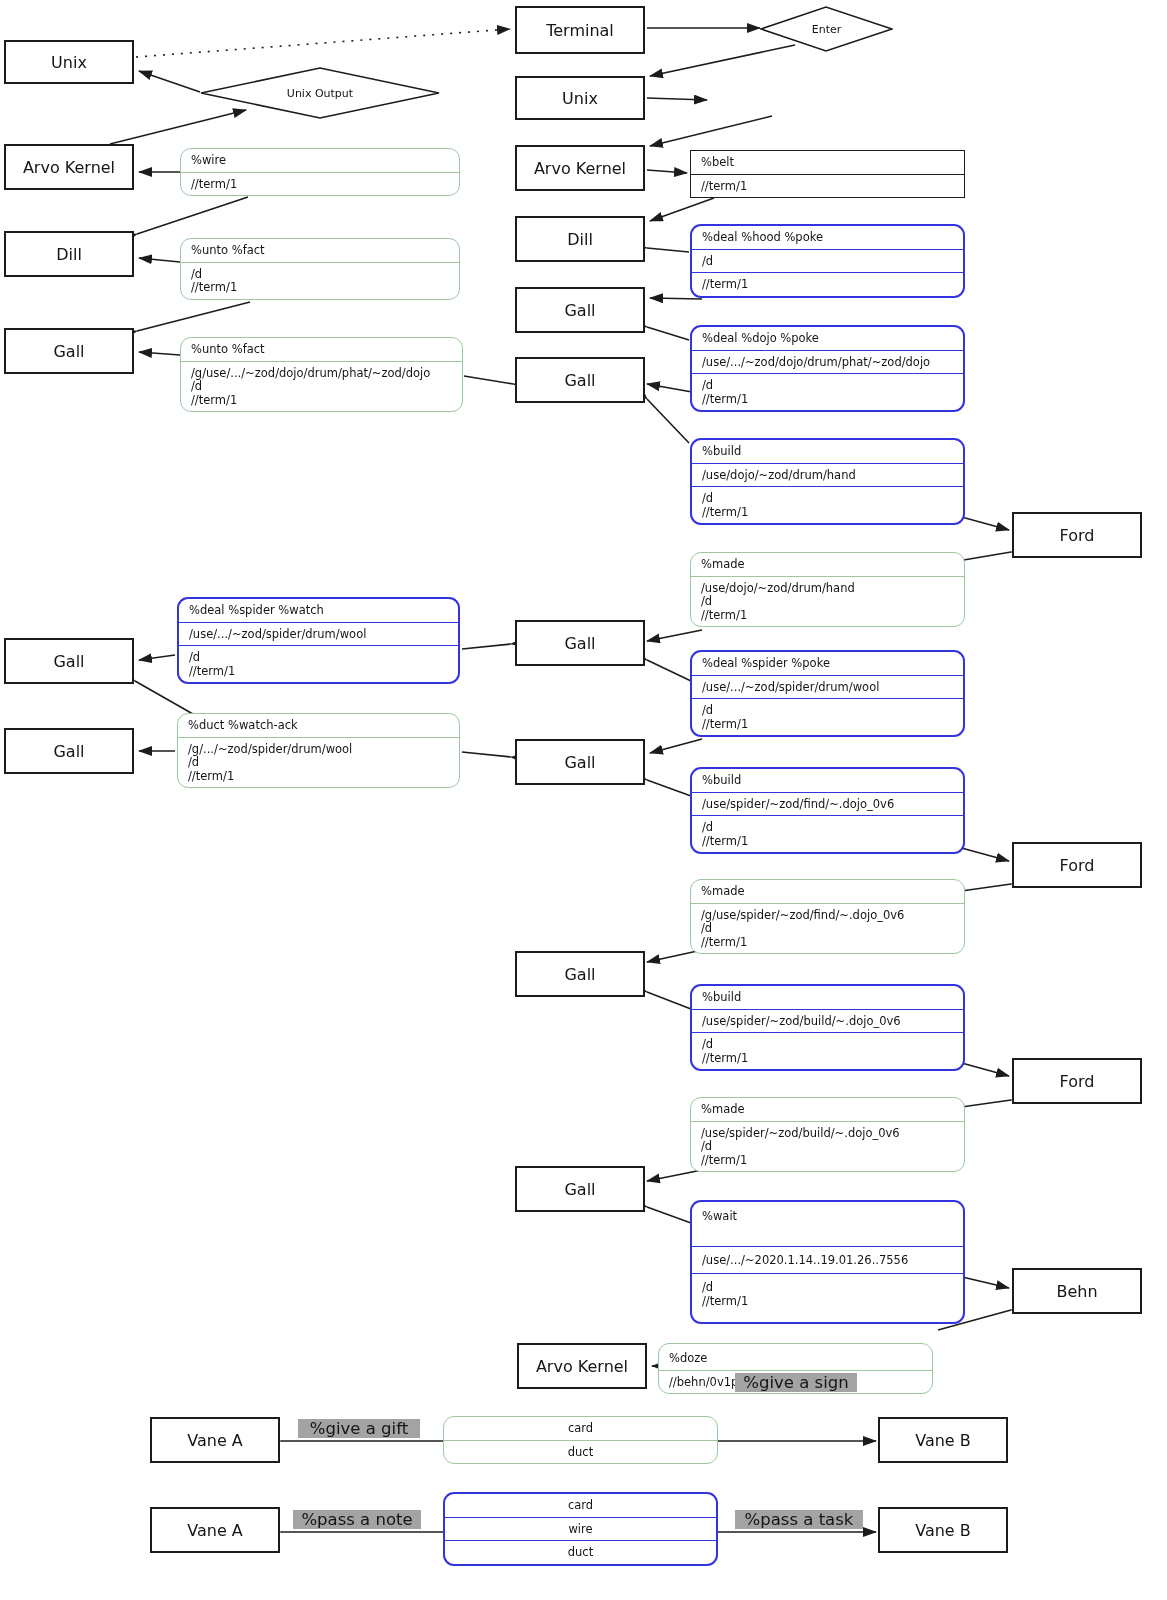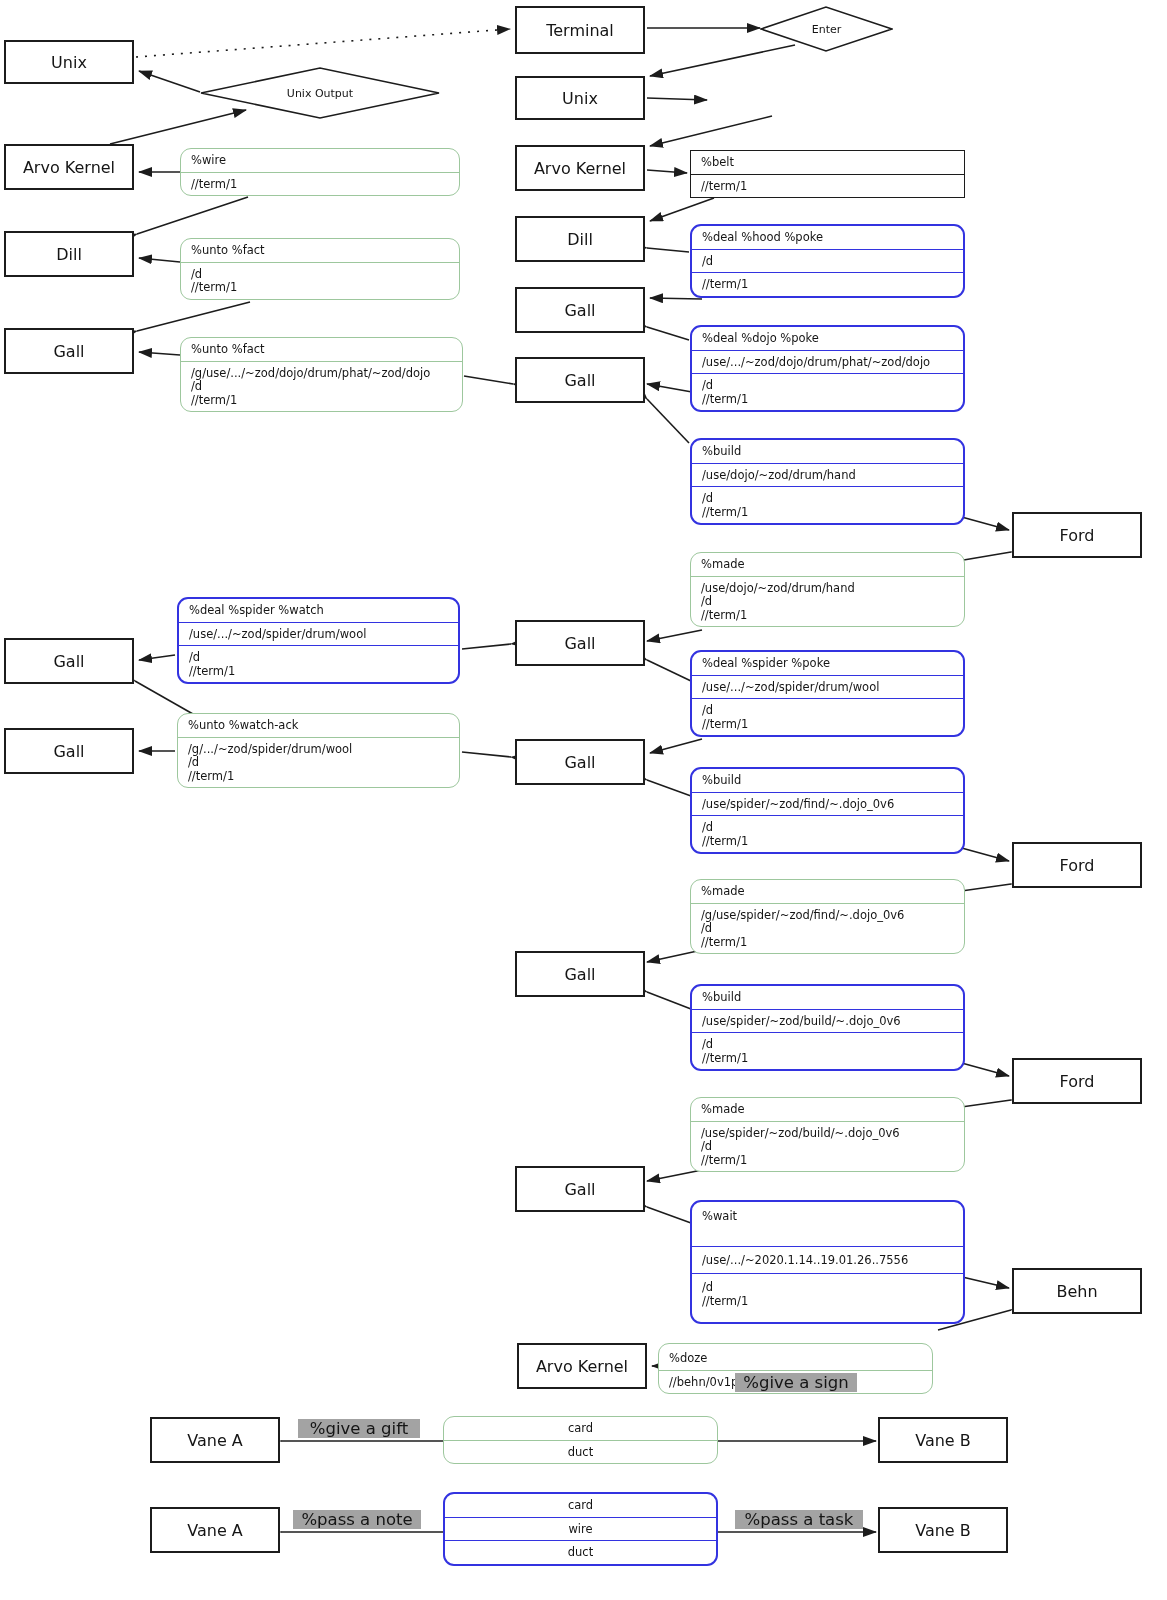--- a/index.html
+++ b/index.html
@@ -219,21 +219,21 @@
  /d
  //term/1</div>
   </div>
   <div class="card blue" style="left:177px;top:597px;width:283px">
     <div class="row">%deal %spider %watch</div>
     <div class="row">/use/.../~zod/spider/drum/wool</div>
     <div class="row">/d
  //term/1</div>
   </div>
   <div class="card green" style="left:177px;top:713px;width:283px">
-    <div class="row">%unto %watch-ack</div>
+    <div class="row">%duct %watch-ack</div>
     <div class="row">/g/.../~zod/spider/drum/wool
  /d
  //term/1</div>
   </div>
   <div class="card blue" style="left:690px;top:650px;width:275px">
     <div class="row">%deal %spider %poke</div>
     <div class="row">/use/.../~zod/spider/drum/wool</div>
     <div class="row">/d
  //term/1</div>
   </div>

